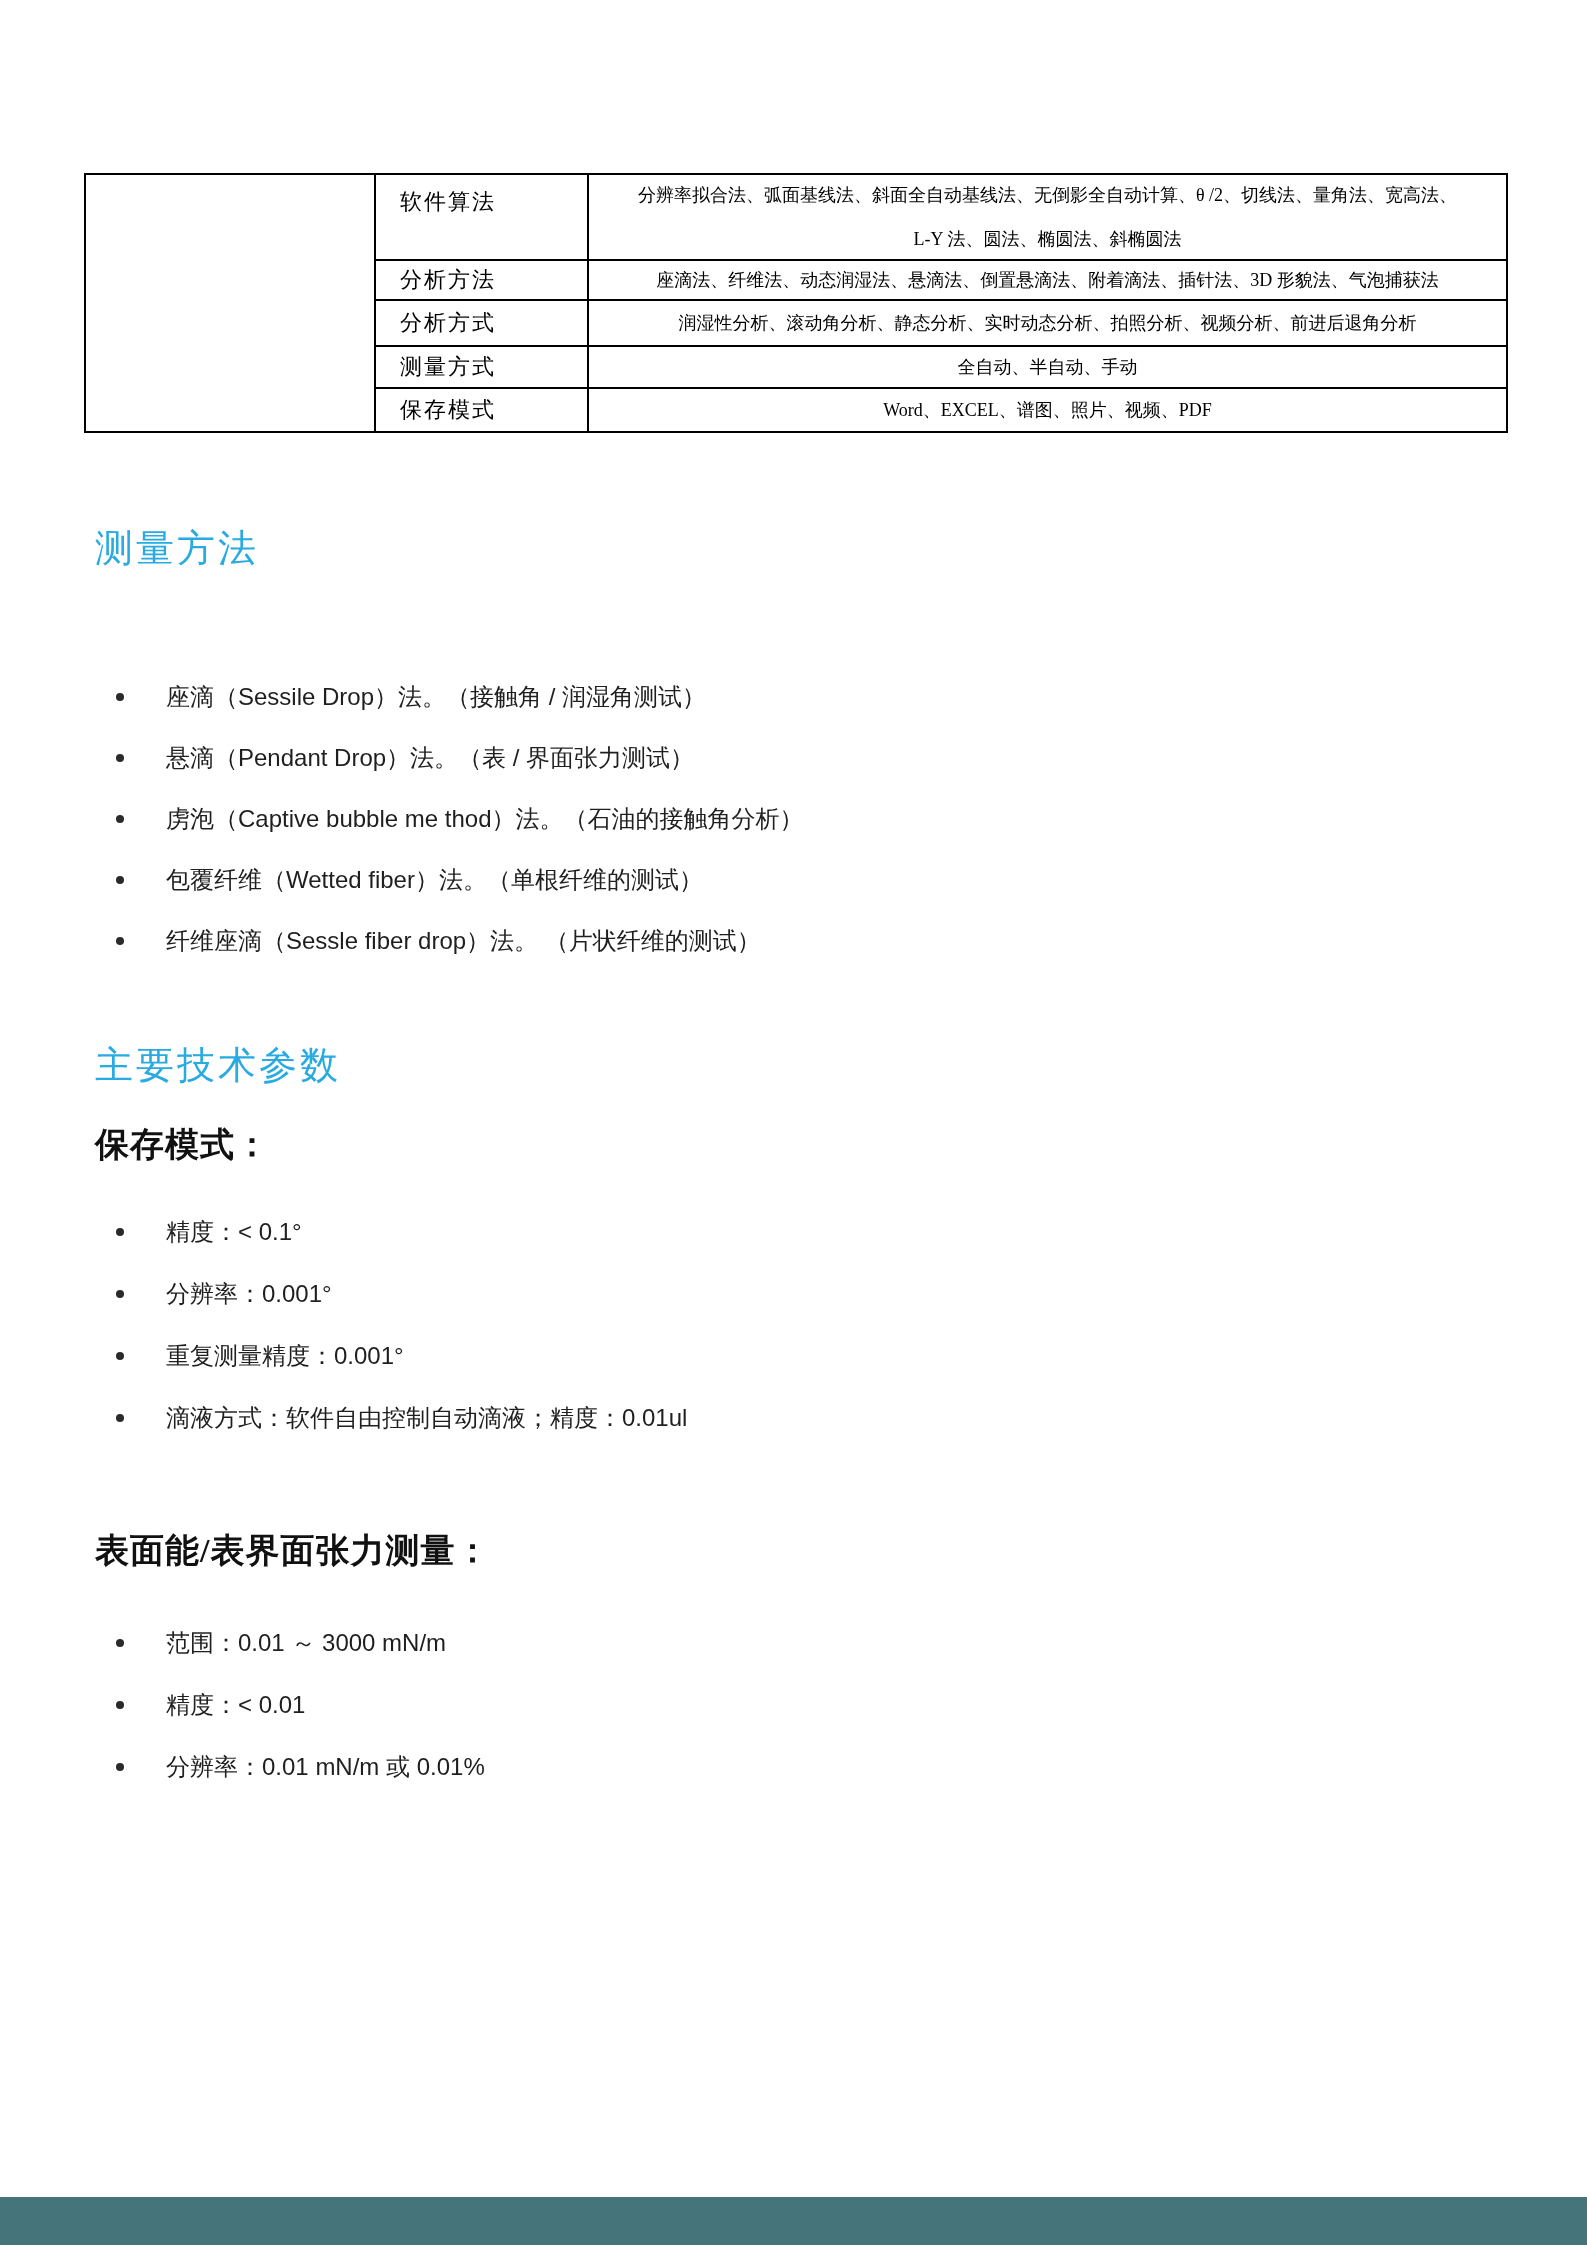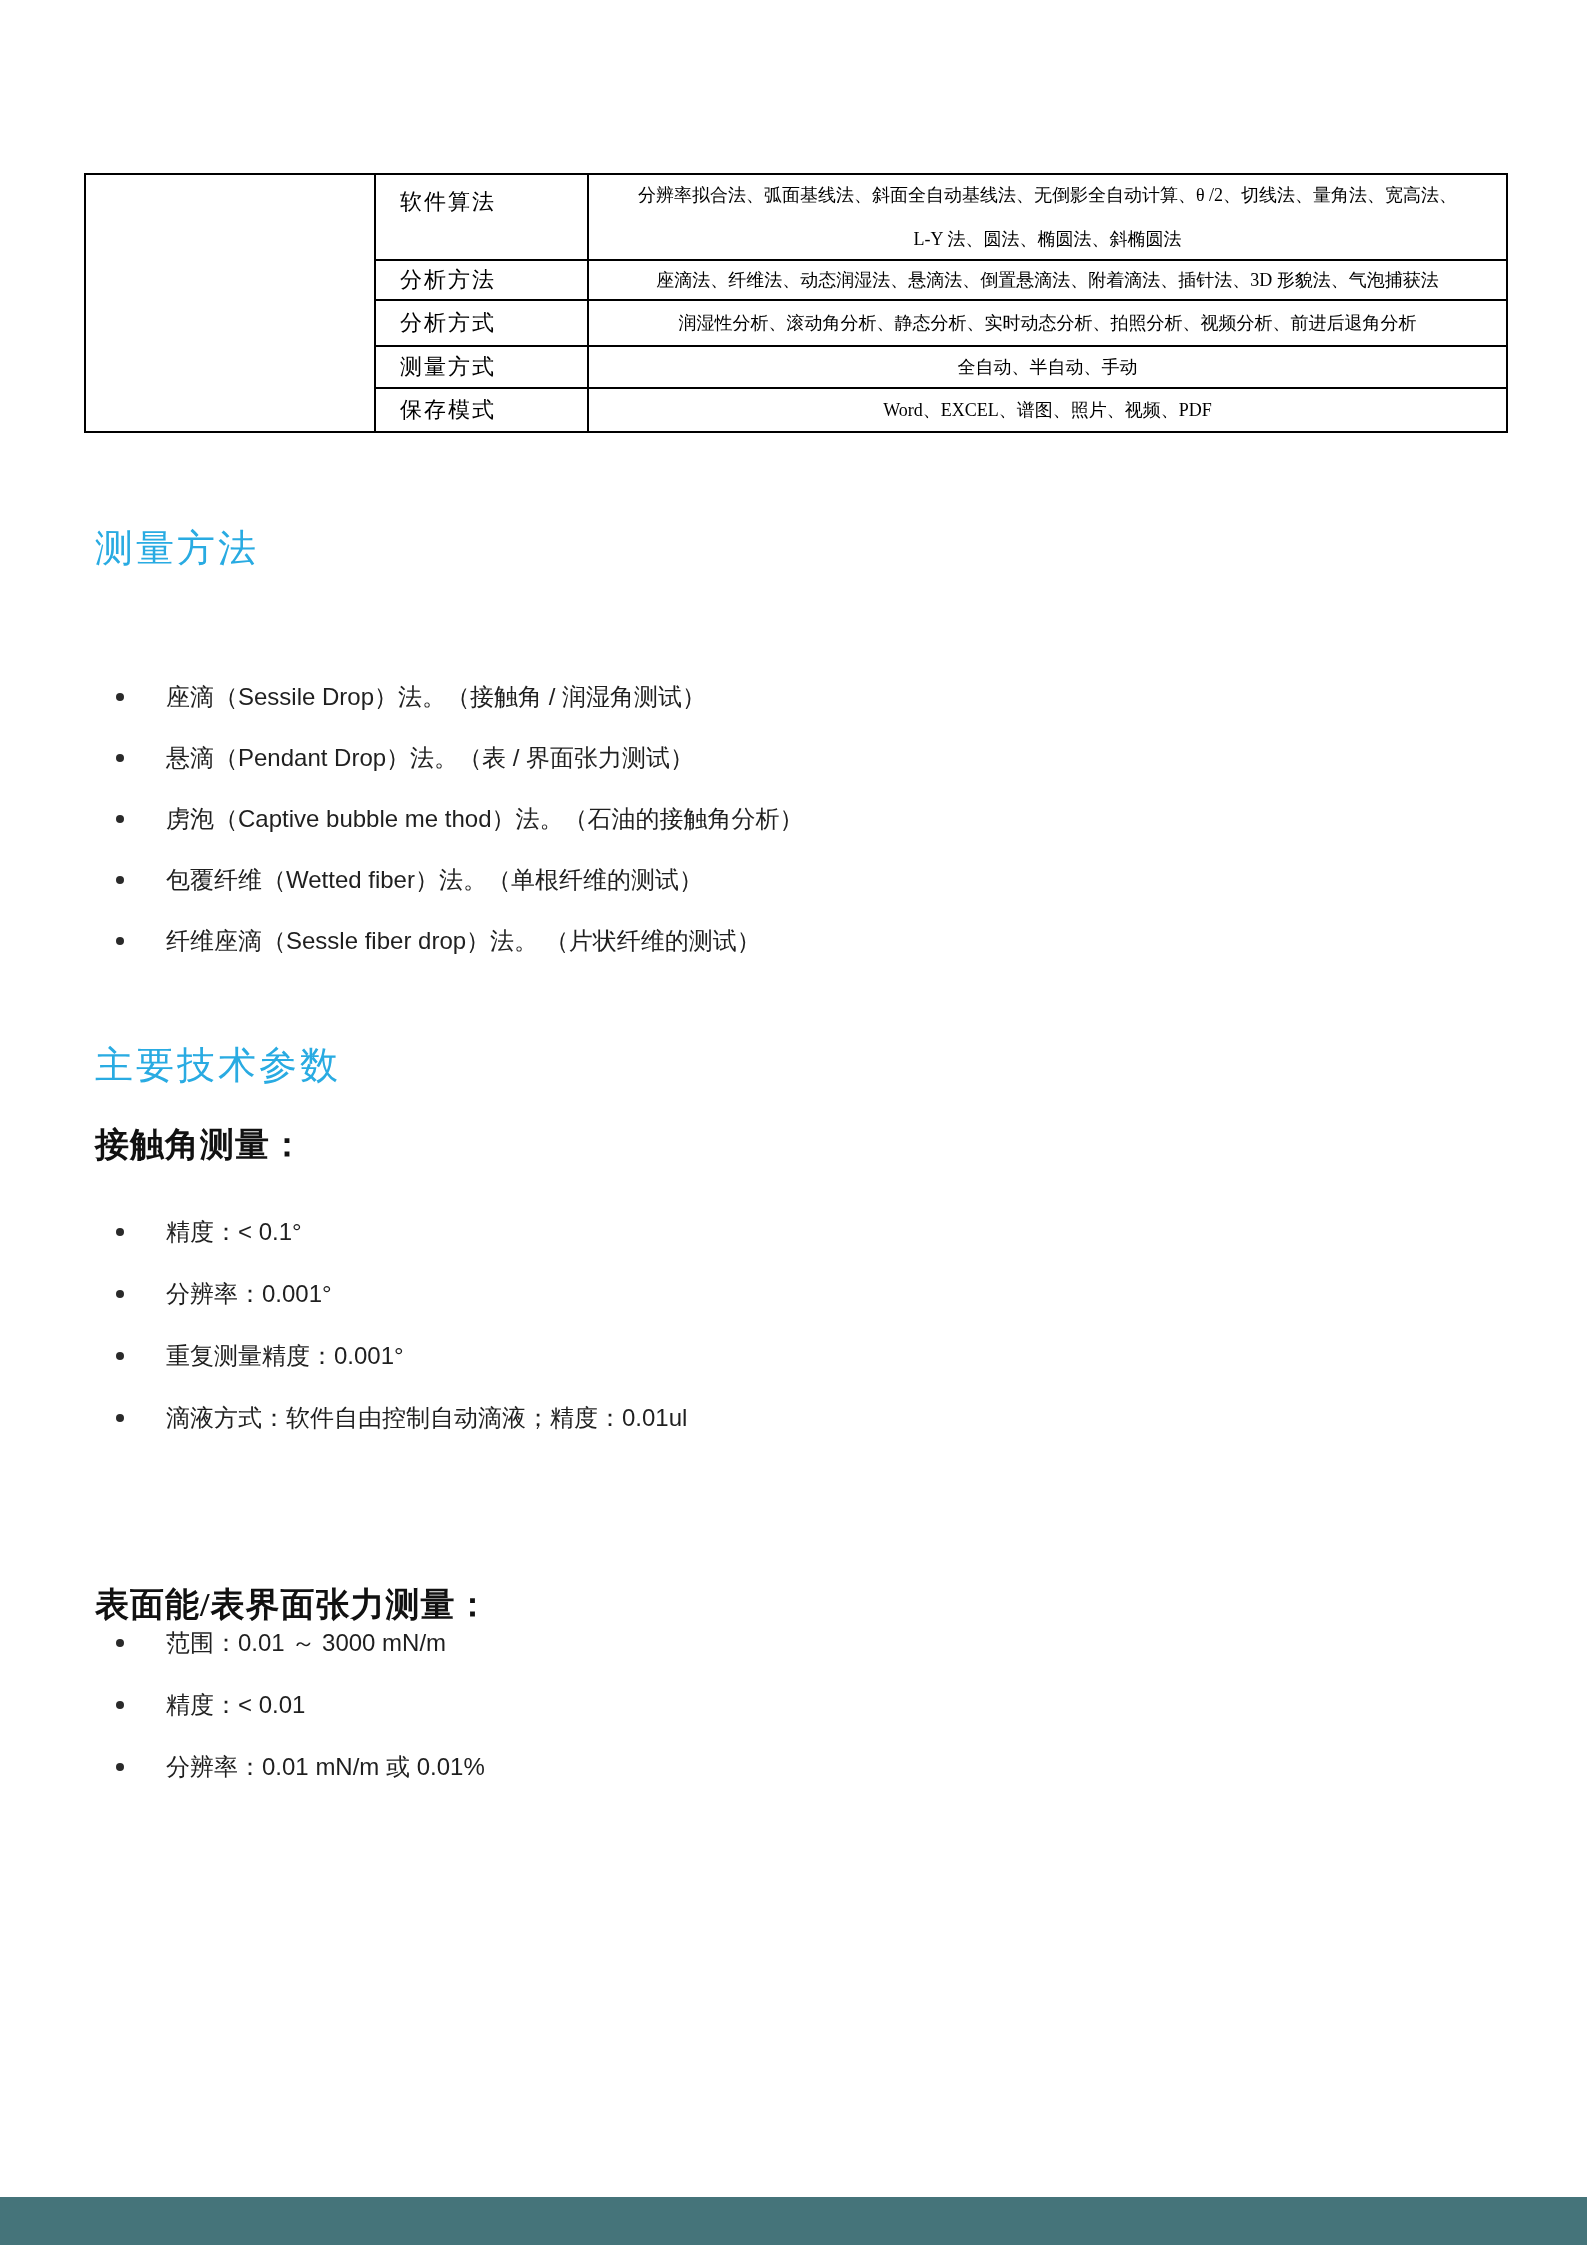--- a/index.html
+++ b/index.html
@@ -72,21 +72,21 @@
     font-family:var(--serif);
     font-size:34px;
     line-height:1.25;
     color:#111;
     font-weight:bold;
     letter-spacing:1px;
   }
   #methods-heading{top:526px;}
   #parameters-heading{top:1043px;}
   #contact-angle-heading{top:1124px;}
-  #surface-tension-heading{top:1584px;}
+  #surface-tension-heading{top:1530px;}
 
   
   .bullet-list{
     position:absolute;
     left:116px;
     list-style:none;
     font-size:24px;
   }
   .bullet-list li{
     display:flex;
@@ -181,21 +181,21 @@
         <span class="li-text">包覆纤维（Wetted fiber）法。（单根纤维的测试）</span>
       </li>
     <li>
         <span class="li-dot"></span>
         <span class="li-text">纤维座滴（Sessle fiber drop）法。 （片状纤维的测试）</span>
       </li>
   </ul>
 
   <h1 class="blue-heading" id="parameters-heading">主要技术参数</h1>
 
-  <h2 class="black-heading" id="contact-angle-heading">接触角测量：</h2>
+  <h2 class="black-heading" id="contact-angle-heading">保存模式：</h2>
 
   <ul class="bullet-list" id="contact-angle-list">
     <li>
         <span class="li-dot"></span>
         <span class="li-text">精度：&lt; 0.1°</span>
       </li>
     <li>
         <span class="li-dot"></span>
         <span class="li-text">分辨率：0.001°</span>
       </li>

